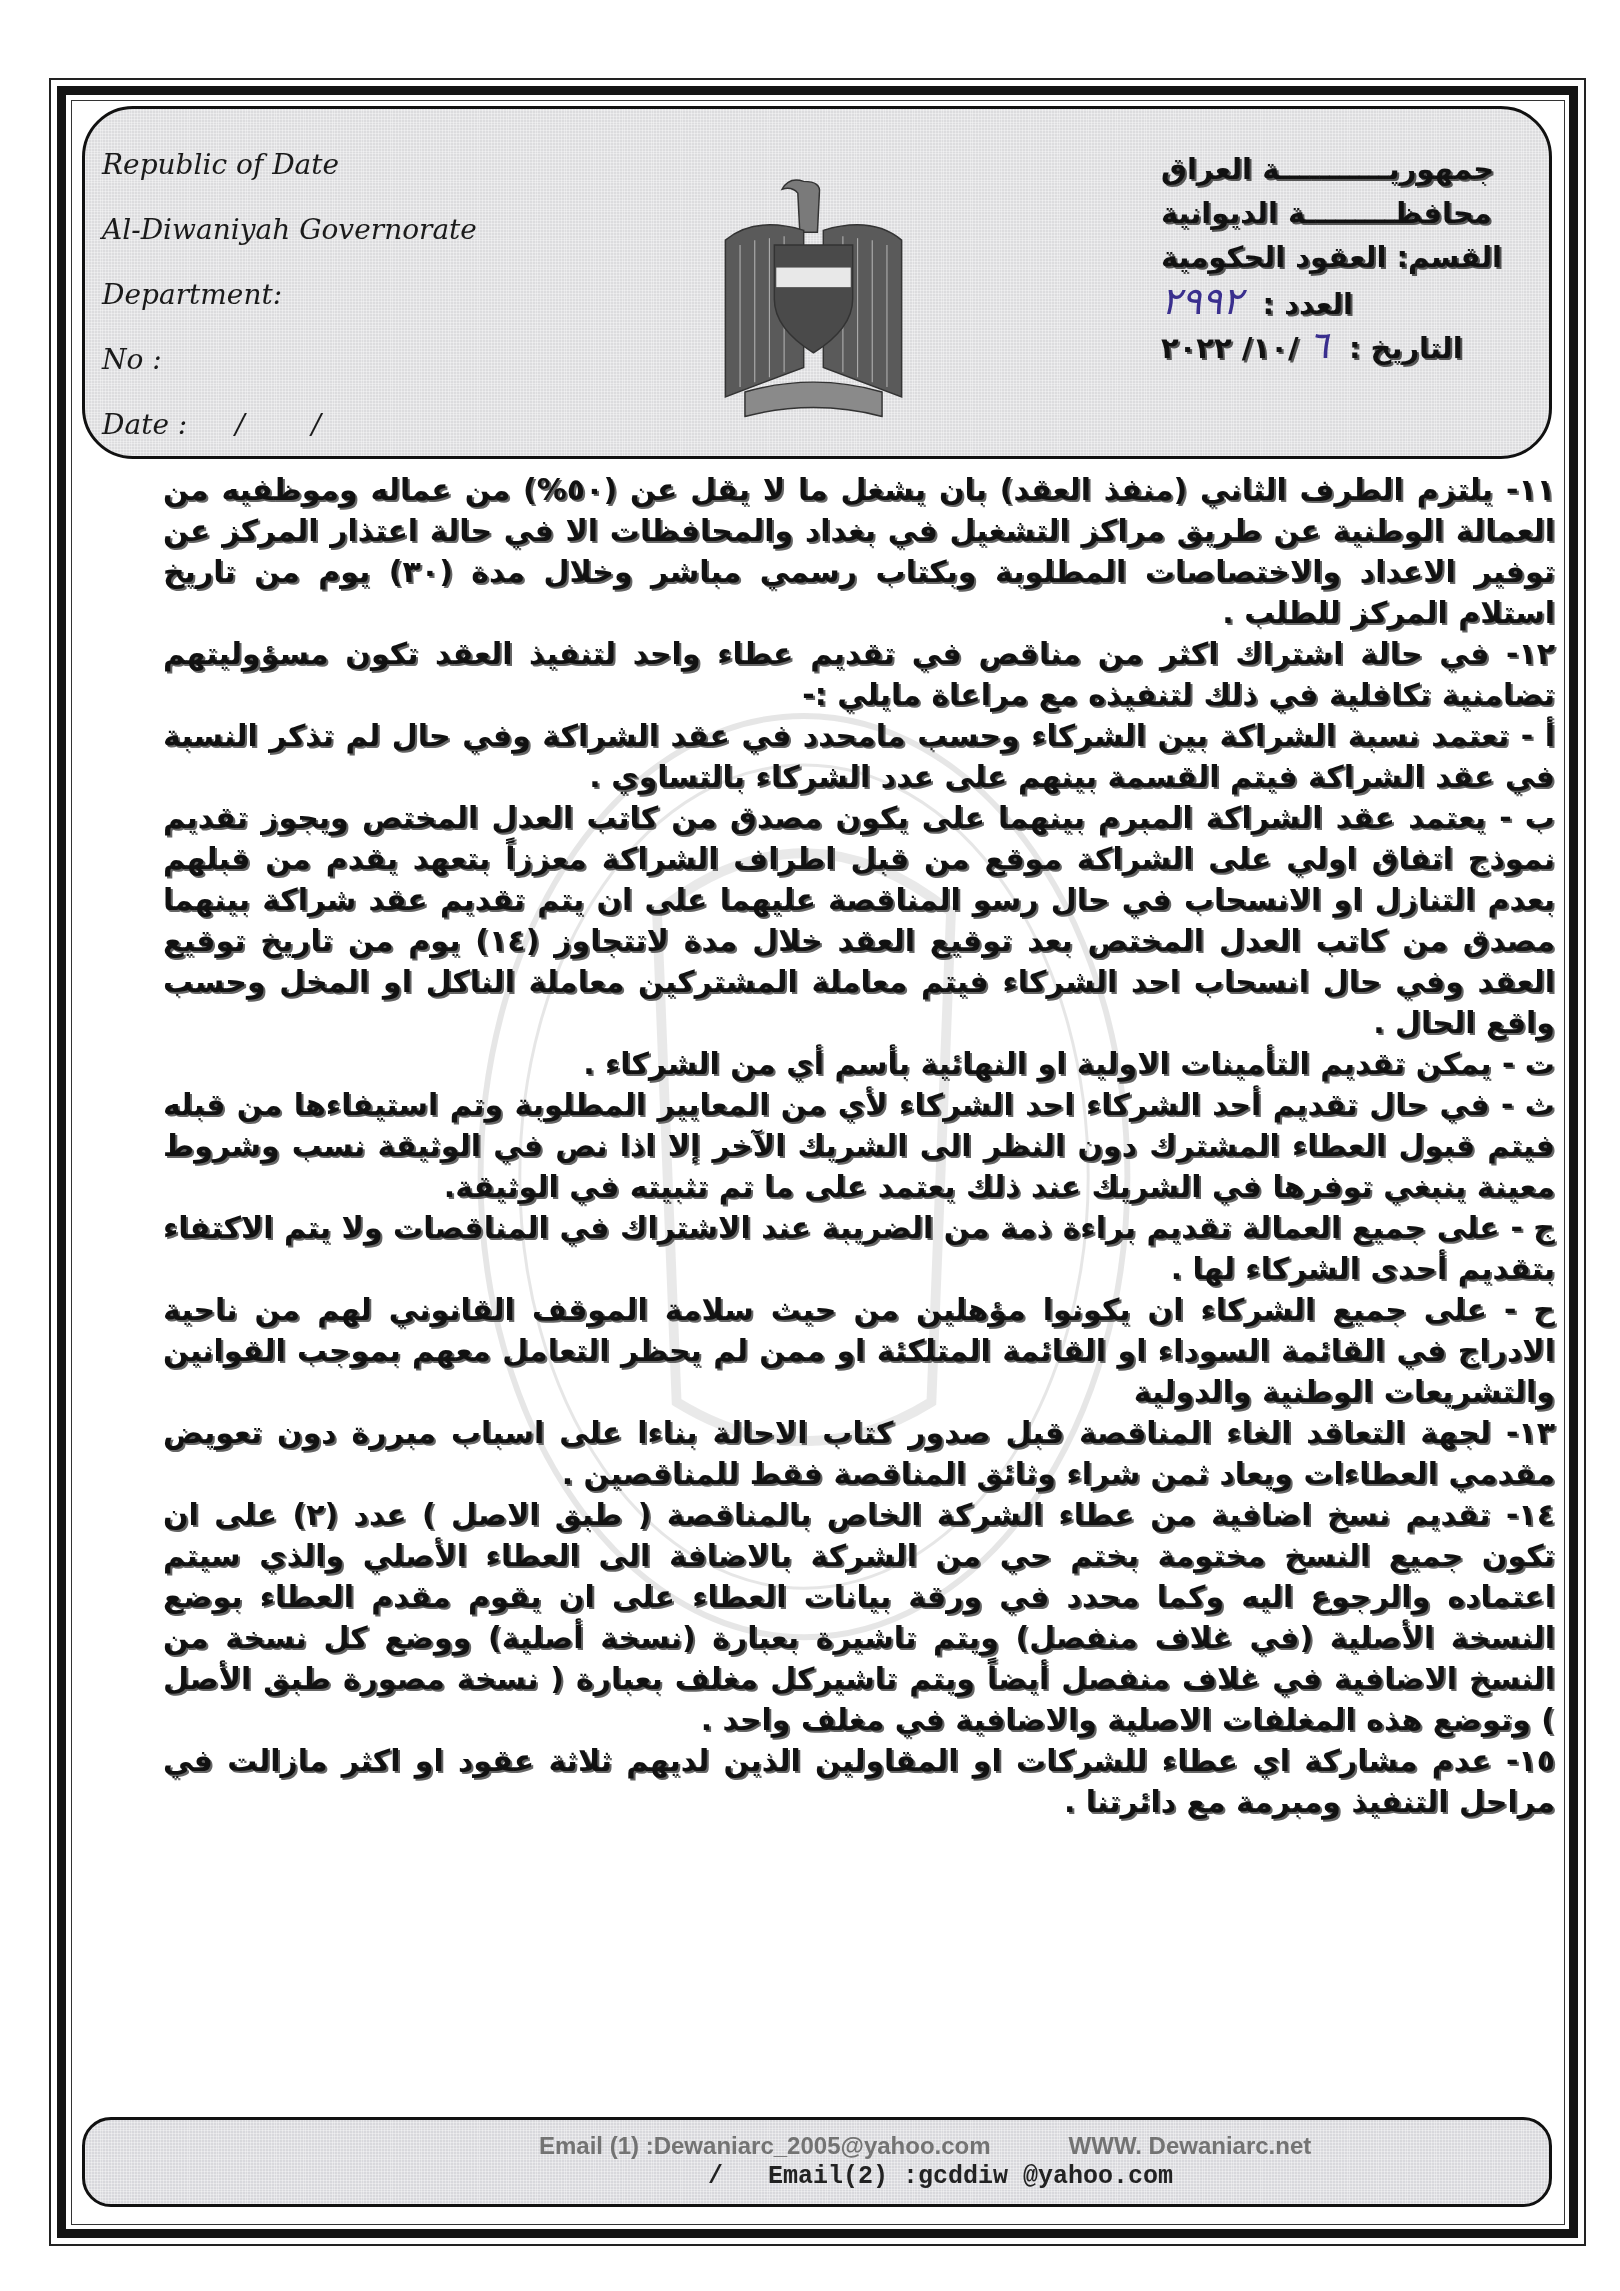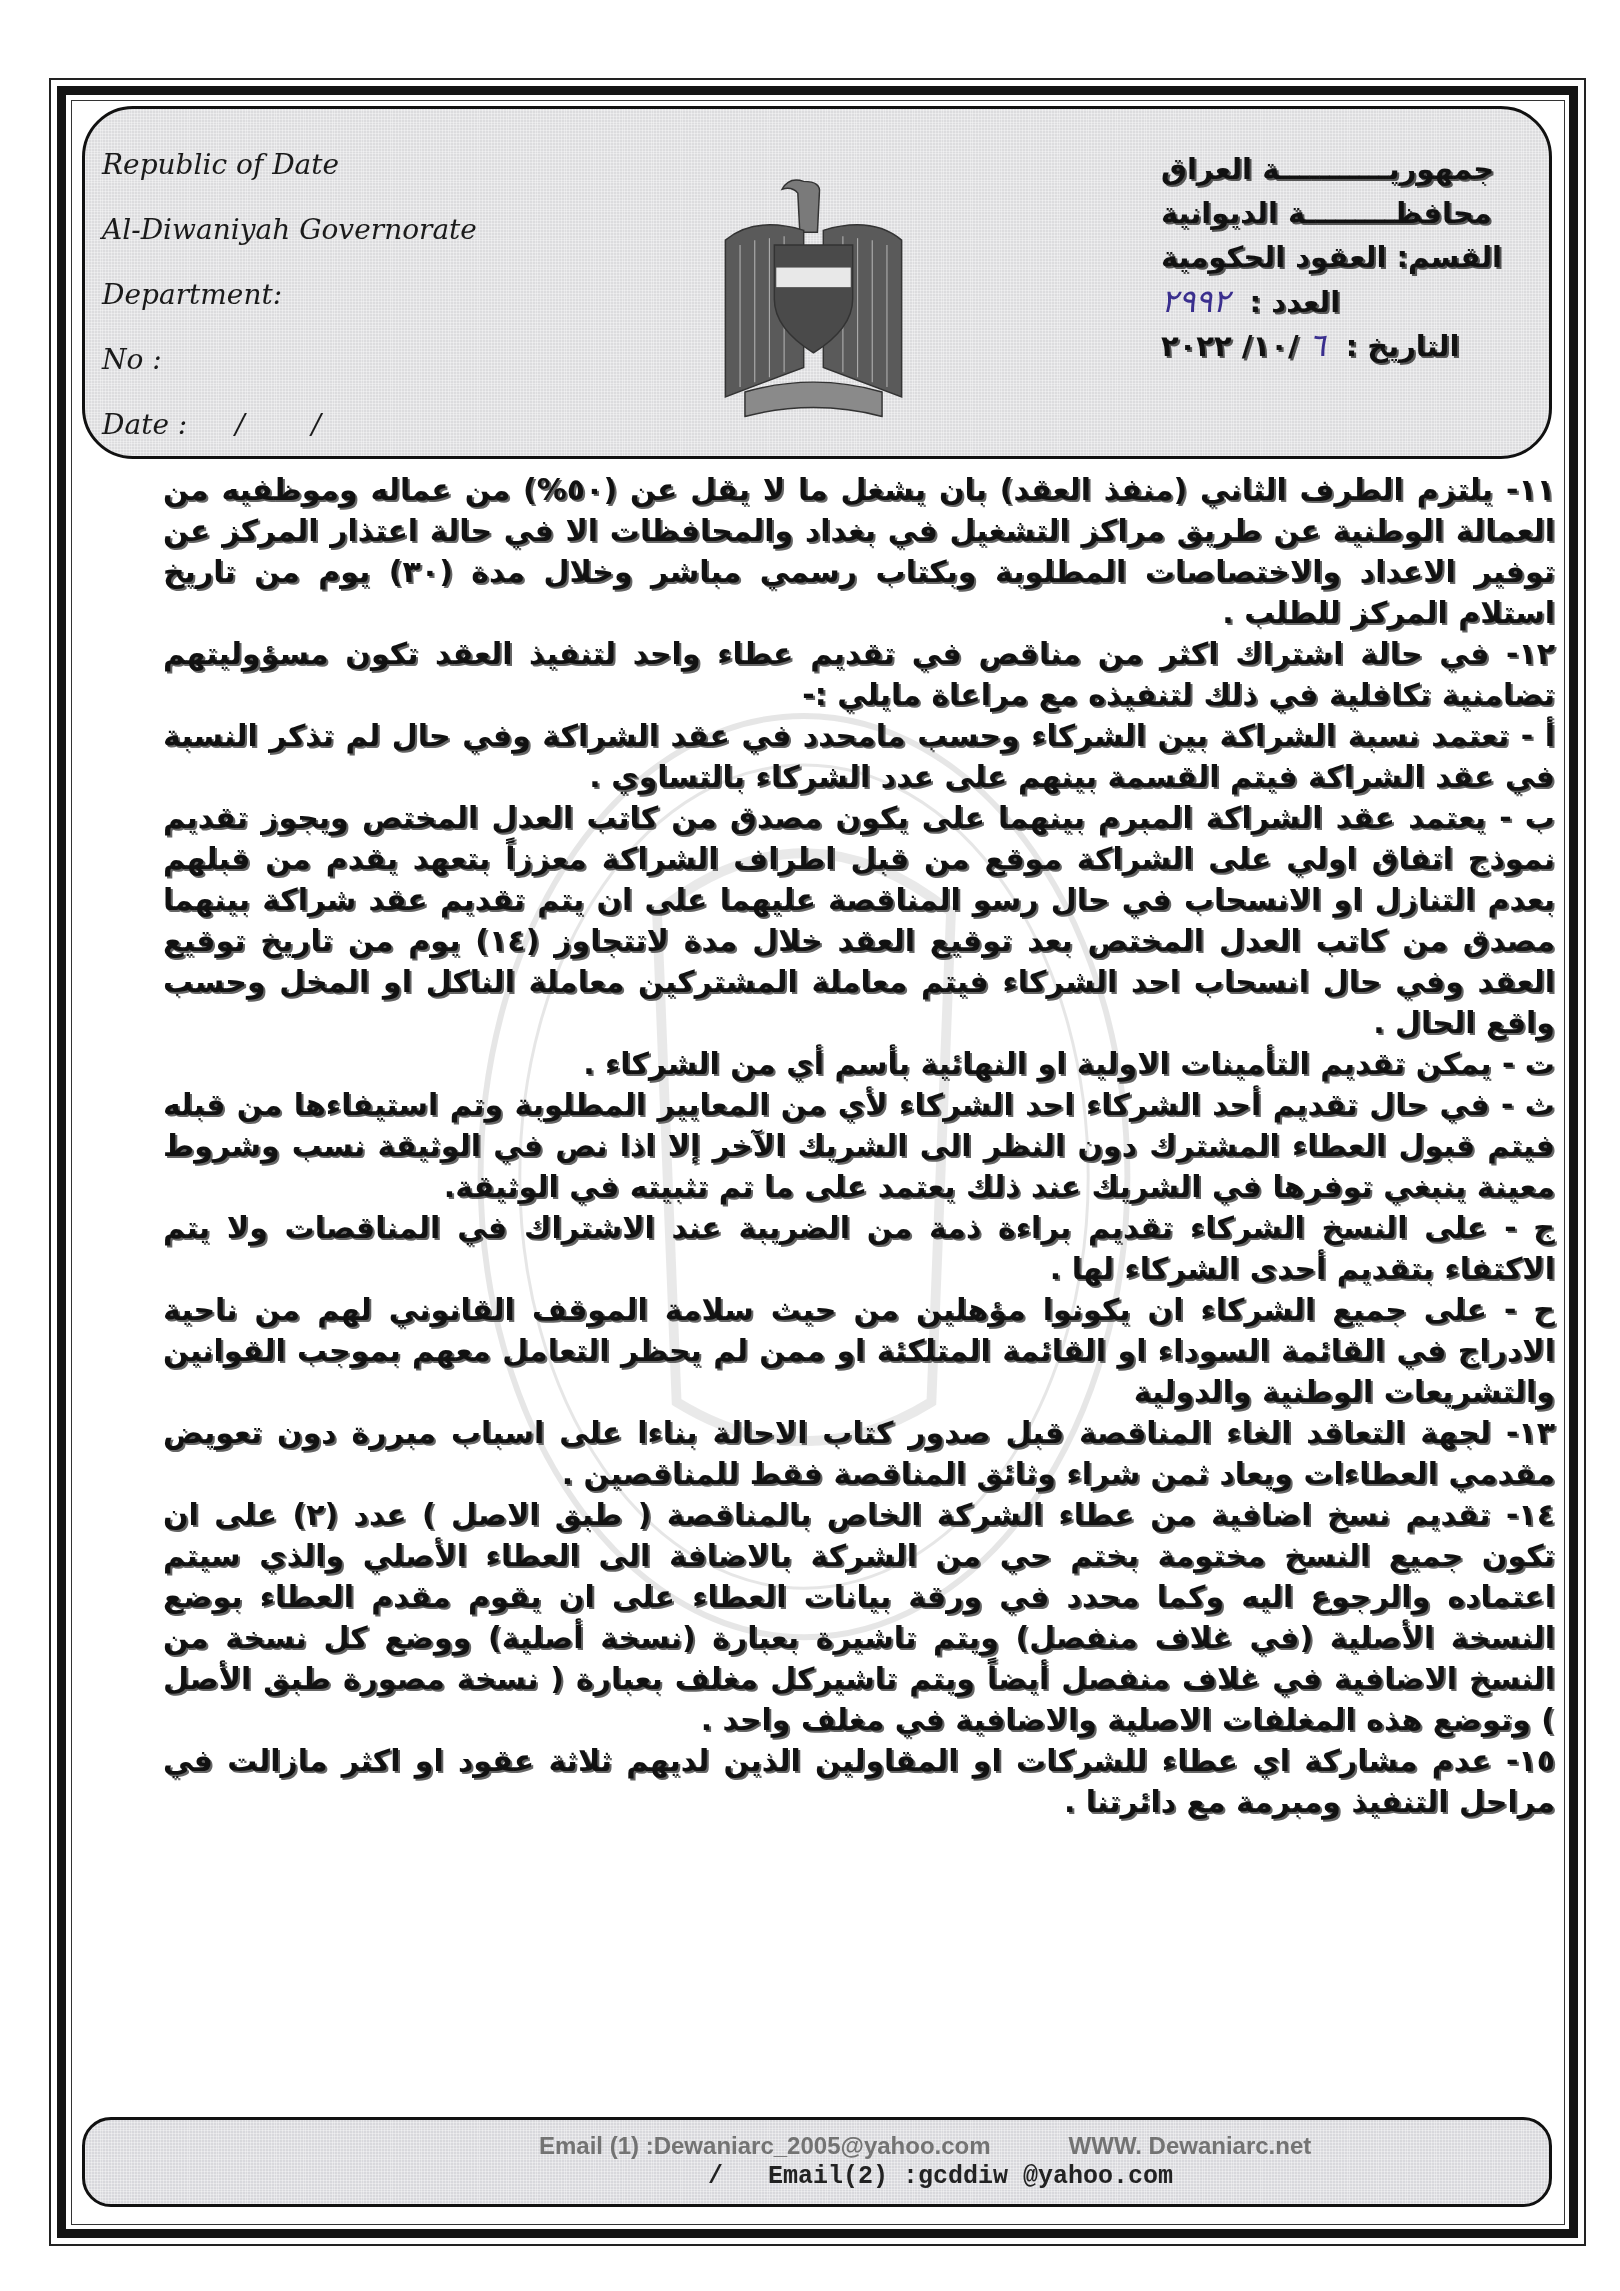--- a/index.html
+++ b/index.html
@@ -38,21 +38,21 @@
   .header-en .date-slashes { display: inline-block; margin-left: 39px; letter-spacing: 29px; }
 
   .header-ar {
     position: absolute; right: 118px; top: 147px; direction: rtl; text-align: left;
     font-family: "DejaVu Sans", sans-serif; font-weight: bold; font-size: 29px; color: #111;
     text-shadow: 2px 2px 0 #555;
   }
   .header-ar div { height: 44px; line-height: 44px; white-space: nowrap; }
   .handwritten {
     color: #3a2f8e; font-weight: normal; font-family: "DejaVu Serif", serif;
-    font-size: 32px; font-style: italic; text-shadow: none; margin-right: 9.8px; margin-top: 35px;
+    font-size: 38px; font-style: italic; text-shadow: none; margin-right: 9.8px; margin-top: 35px;
   }
   .printed-date { font-weight: bold; text-shadow: 2px 2px 0 #555; }
 
   
   .emblem { position: absolute; left: 686px; top: 152px; width: 255px; height: 284px; }
 
   
   .body-text {
     position: absolute; left: 123px; top: 469px; width: 1392px;
     direction: rtl; text-align: justify;
@@ -175,21 +175,21 @@
   <p class="para sub">
     <span>ت -</span>
     <span>يمكن تقديم التأمينات الاولية او النهائية بأسم أي من الشركاء .</span>
   </p>
   <p class="para sub">
     <span>ث -</span>
     <span>في حال تقديم أحد الشركاء احد الشركاء لأي من المعايير المطلوبة وتم استيفاءها من قبله فيتم قبول العطاء المشترك دون النظر الى الشريك الآخر إلا اذا نص في الوثيقة نسب وشروط معينة ينبغي توفرها في الشريك عند ذلك يعتمد على ما تم تثبيته في الوثيقة.</span>
   </p>
   <p class="para sub">
     <span>ج -</span>
-    <span>على النسخ الشركاء تقديم براءة ذمة من الضريبة عند الاشتراك في المناقصات ولا يتم الاكتفاء بتقديم أحدى الشركاء لها .</span>
+    <span>على جميع العمالة تقديم براءة ذمة من الضريبة عند الاشتراك في المناقصات ولا يتم الاكتفاء بتقديم أحدى الشركاء لها .</span>
   </p>
   <p class="para sub">
     <span>ح -</span>
     <span>على جميع الشركاء ان يكونوا مؤهلين من حيث سلامة الموقف القانوني لهم من ناحية الادراج في القائمة السوداء او القائمة المتلكئة او ممن لم يحظر التعامل معهم بموجب القوانين والتشريعات الوطنية والدولية</span>
   </p>
   <p class="para">
     <span>١٣-</span>
     <span>لجهة التعاقد الغاء المناقصة قبل صدور كتاب الاحالة بناءا على اسباب مبررة دون تعويض مقدمي العطاءات ويعاد ثمن شراء وثائق المناقصة فقط للمناقصين .</span>
   </p>
   <p class="para">

